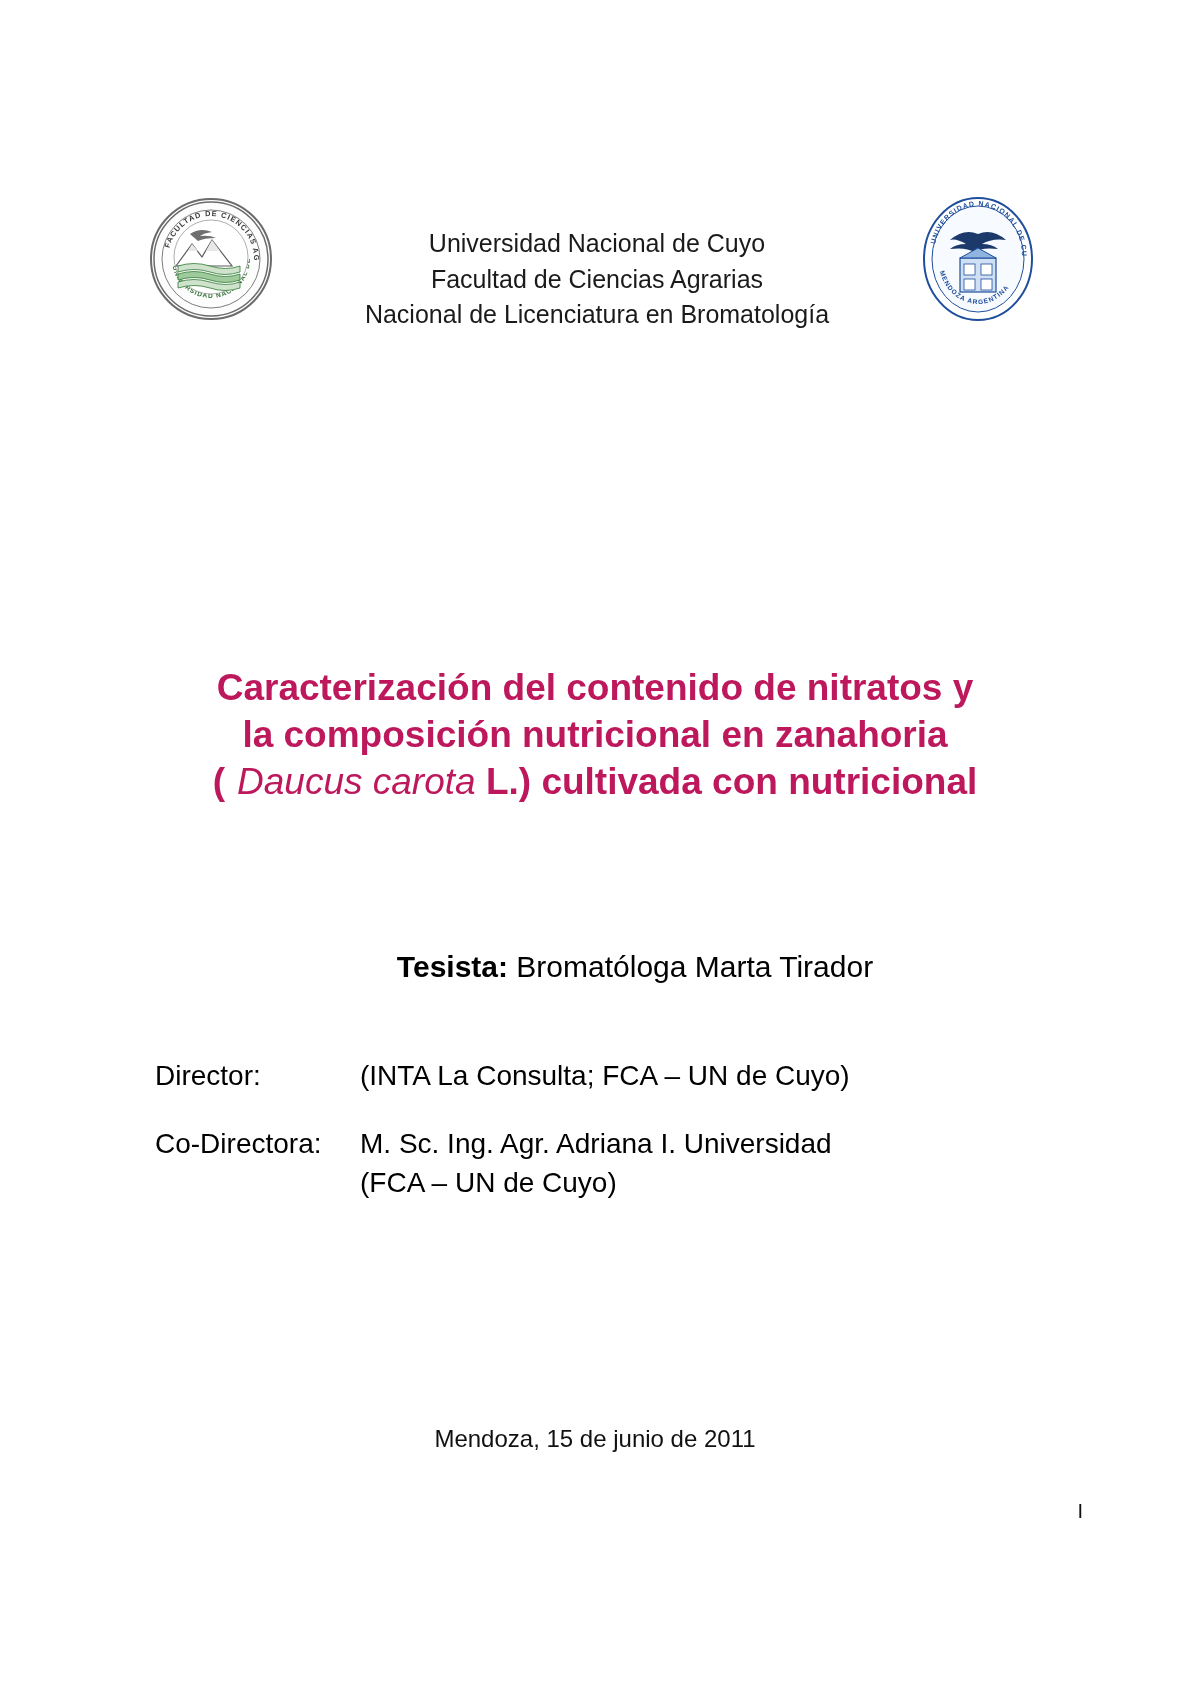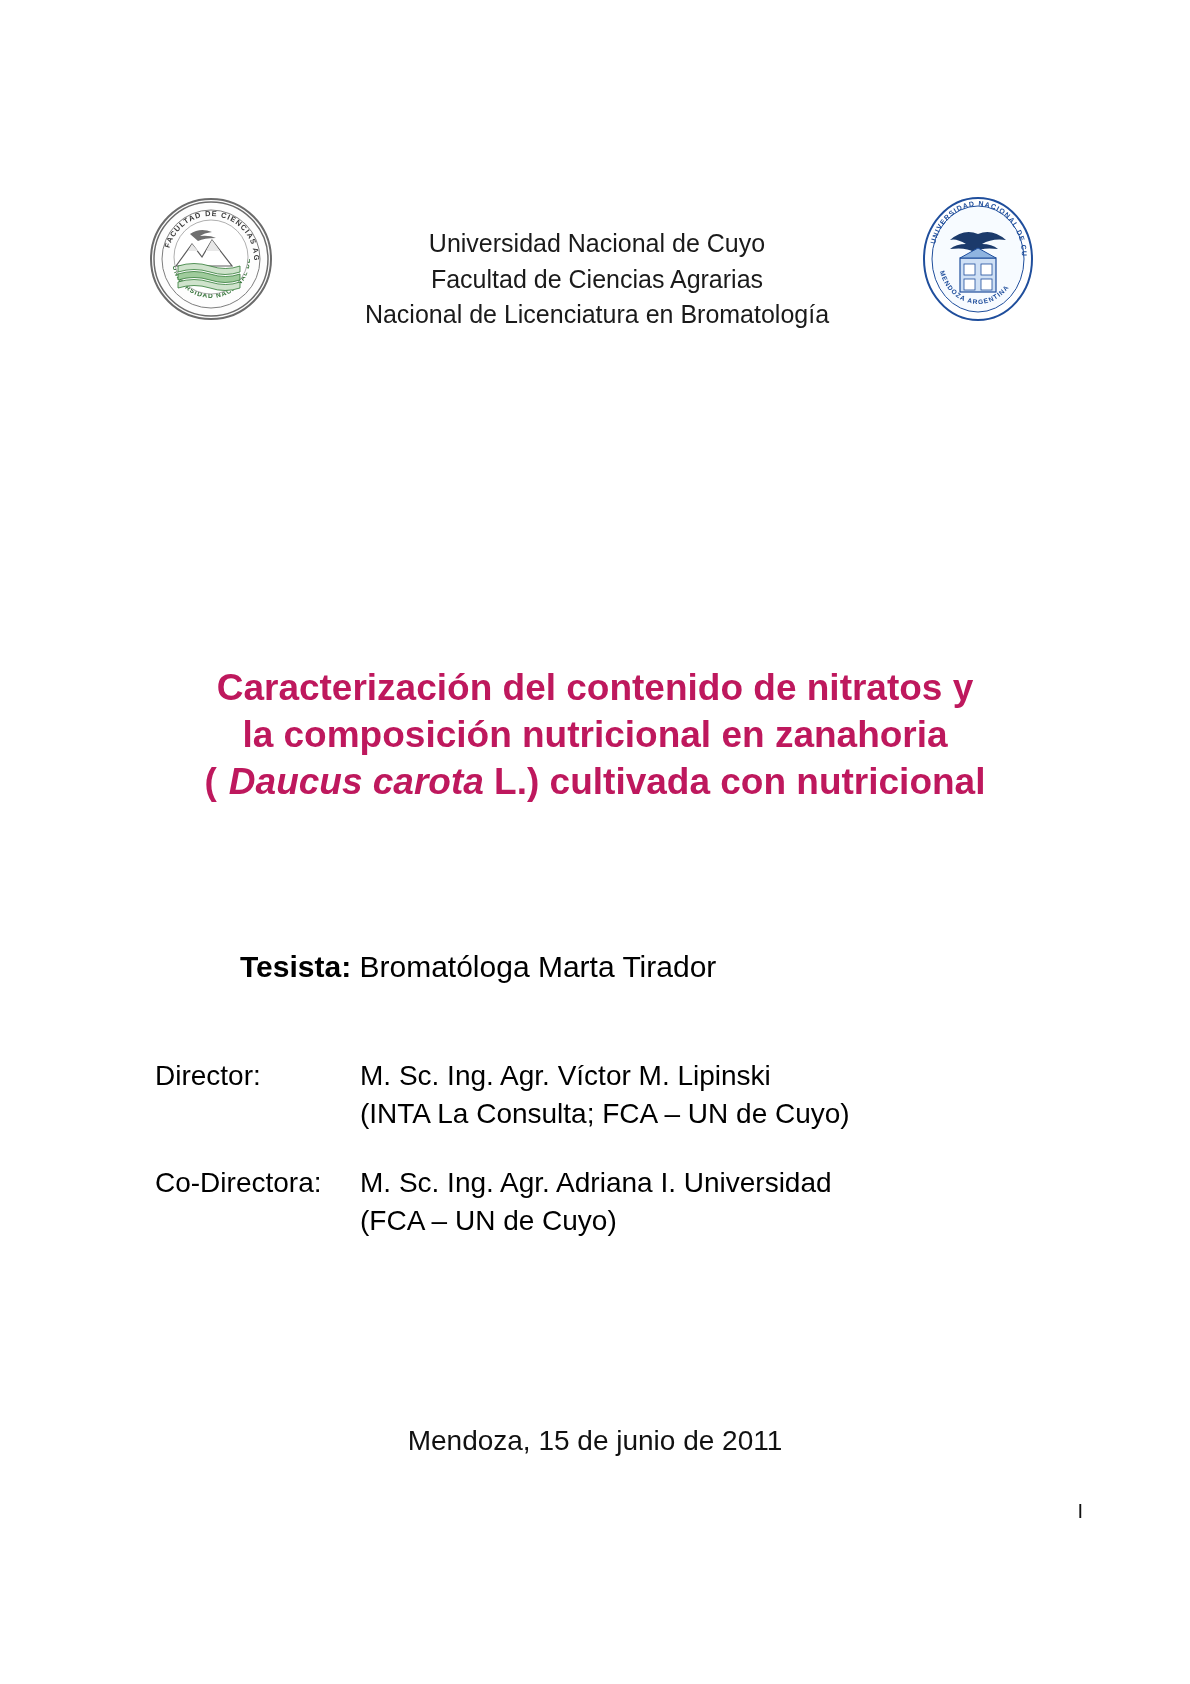--- a/index.html
+++ b/index.html
@@ -81,31 +81,31 @@
     font-size: 37px;
     font-weight: bold;
     line-height: 1.27;
     color: #be185d;
   }
   .title-block .ln {
     display: block;
   }
   .title-italic {
     font-style: italic;
-    font-weight: bold;
+    font-weight: normal;
     margin-left: 12px;
   }
 
   
   .tesista {
     position: absolute;
     top: 950px;
     left: 240px;
     width: 790px;
-    text-align: left;
+    text-align: center;
     font-size: 30px;
     color: #000;
   }
   .tesista .lbl {
     font-weight: bold;
   }
 
   
   .directors {
     position: absolute;
@@ -130,21 +130,21 @@
     white-space: nowrap;
   }
 
   
   .place-date {
     position: absolute;
     top: 1425px;
     left: 0;
     width: 1190px;
     text-align: center;
-    font-size: 28px;
+    font-size: 24px;
     color: #111;
   }
   .page-number {
     position: absolute;
     top: 1500px;
     right: 107px;
     font-size: 20px;
     color: #111;
   }
 </style>
@@ -223,21 +223,20 @@
   </h1>
 
   <div class="tesista">
     <span class="lbl">Tesista:</span><span> Bromatóloga  Marta Tirador</span>
   </div>
 
   <div class="directors">
     <div class="dir-row">
       <div class="dir-label">Director:</div>
       <div class="dir-value">
-        <div>M. Sc. Ing. Agr. Víctor M. Lipinski</div>
         <div>(INTA La Consulta; FCA – UN de Cuyo)</div>
       </div>
     </div>
     <div class="dir-row">
       <div class="dir-label">Co-Directora:</div>
       <div class="dir-value">
         <div>M. Sc. Ing. Agr.  Adriana I. Universidad</div>
         <div>(FCA – UN de Cuyo)</div>
       </div>
     </div>

